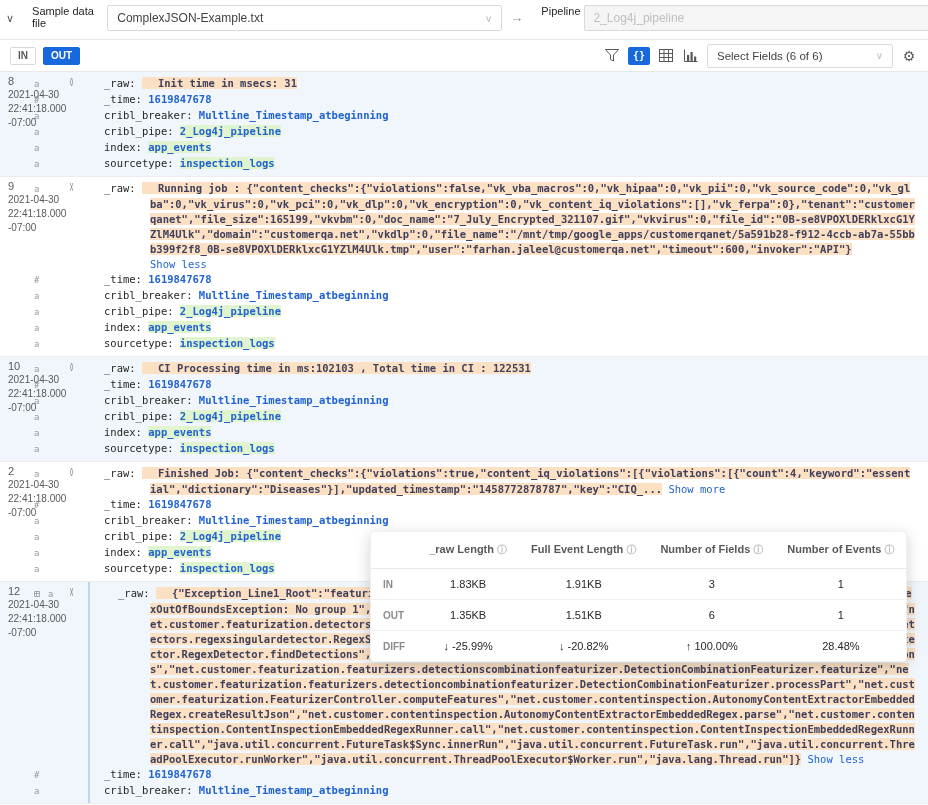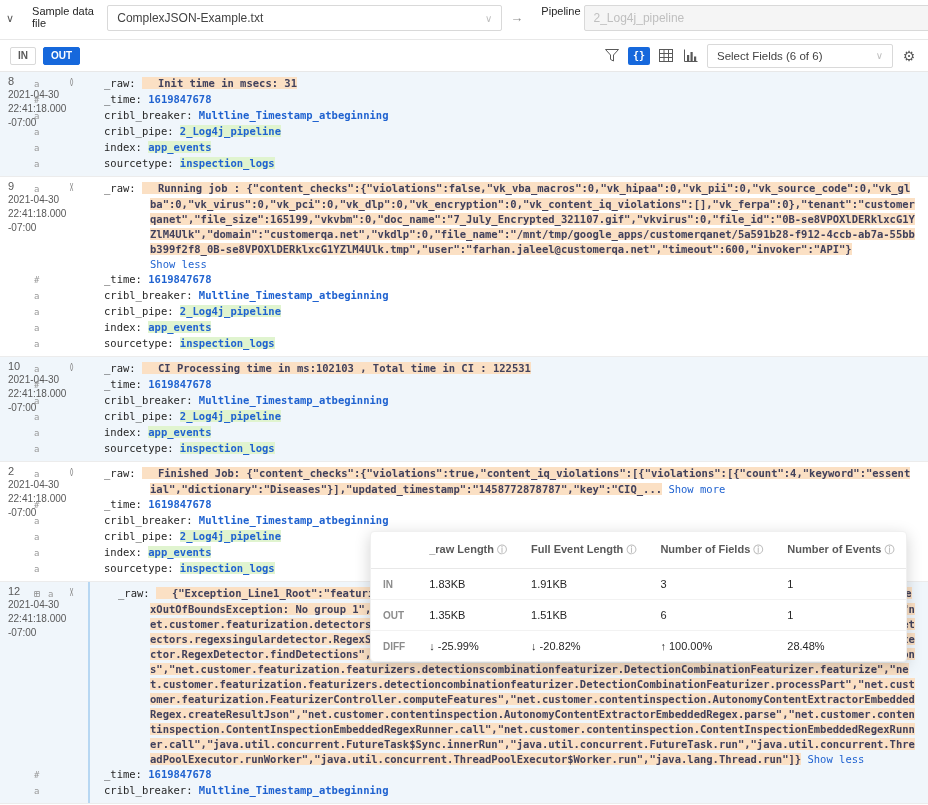--- a/index.html
+++ b/index.html
@@ -48,21 +48,21 @@
   .fval{font-weight:bold;color:#262626;}
   .v-blue{color:#1f62d0;}
   .hl-orange{background:#fbe0c4;color:#41415c;padding-left:16px;}
   .hl-green{background:#e0f4cf;color:#1f62d0;}
   .showlink{color:#1f62d0;cursor:pointer;font-weight:normal;text-align:center;}
   
   .stats-popup{position:absolute;left:370px;top:531px;width:537px;background:#fff;border:1px solid #f0f0f0;border-radius:4px;box-shadow:0 4px 16px rgba(0,0,0,0.18);z-index:30;overflow:hidden;}
   .stats-table{width:100%;border-collapse:collapse;font-size:11px;}
   .stats-table th{font-weight:bold;color:#595959;text-align:left;padding:11px 12px;border-bottom:1px solid #e8e8e8;white-space:nowrap;}
   .stats-table th.corner{width:46px;}
-  .stats-table td{text-align:left;padding:9px 12px;border-bottom:1px solid #f2f2f2;color:#262626;white-space:nowrap;}
+  .stats-table td{text-align:center;padding:9px 12px;border-bottom:1px solid #f2f2f2;color:#262626;white-space:nowrap;}
   .stats-table tr:last-child td{border-bottom:none;}
   .stats-table td.rowlabel{text-align:left;color:#8c8c8c;font-weight:bold;font-size:10px;}
   .info{color:#bfbfbf;font-size:10px;cursor:pointer;}
 </style>
 </head>
 <body>
 
 <div class="topbar">
   <div class="collapse-btn">∨</div>
   <div class="grp">

